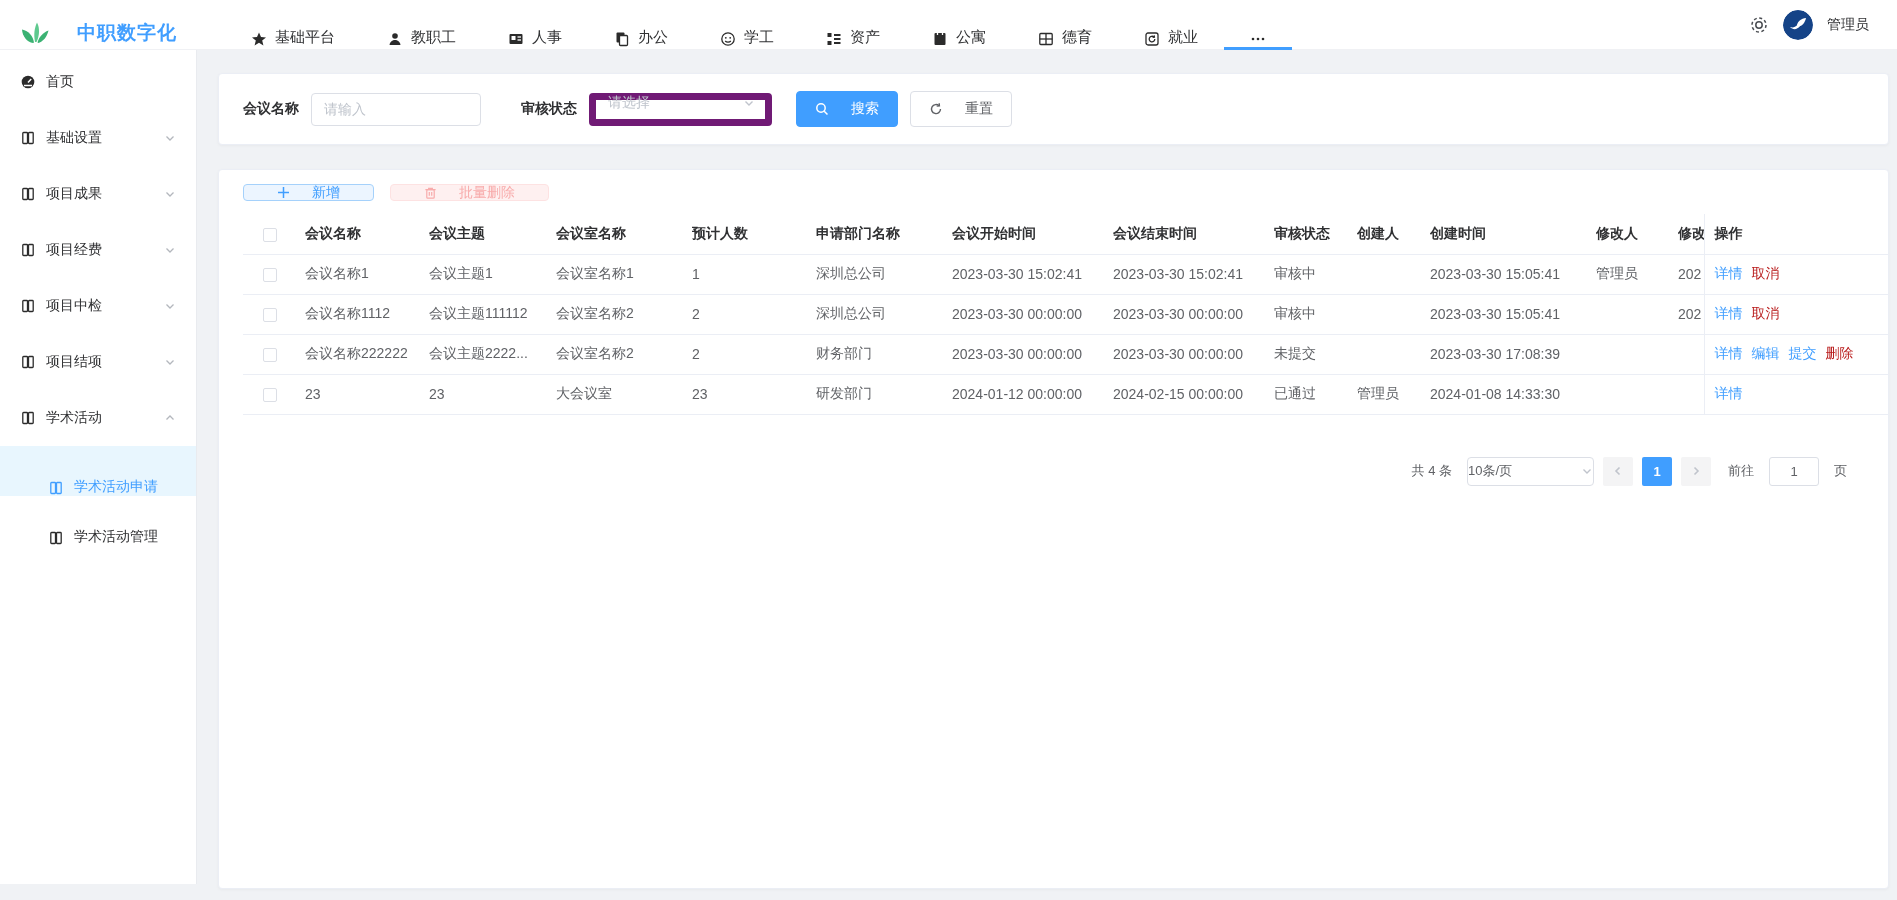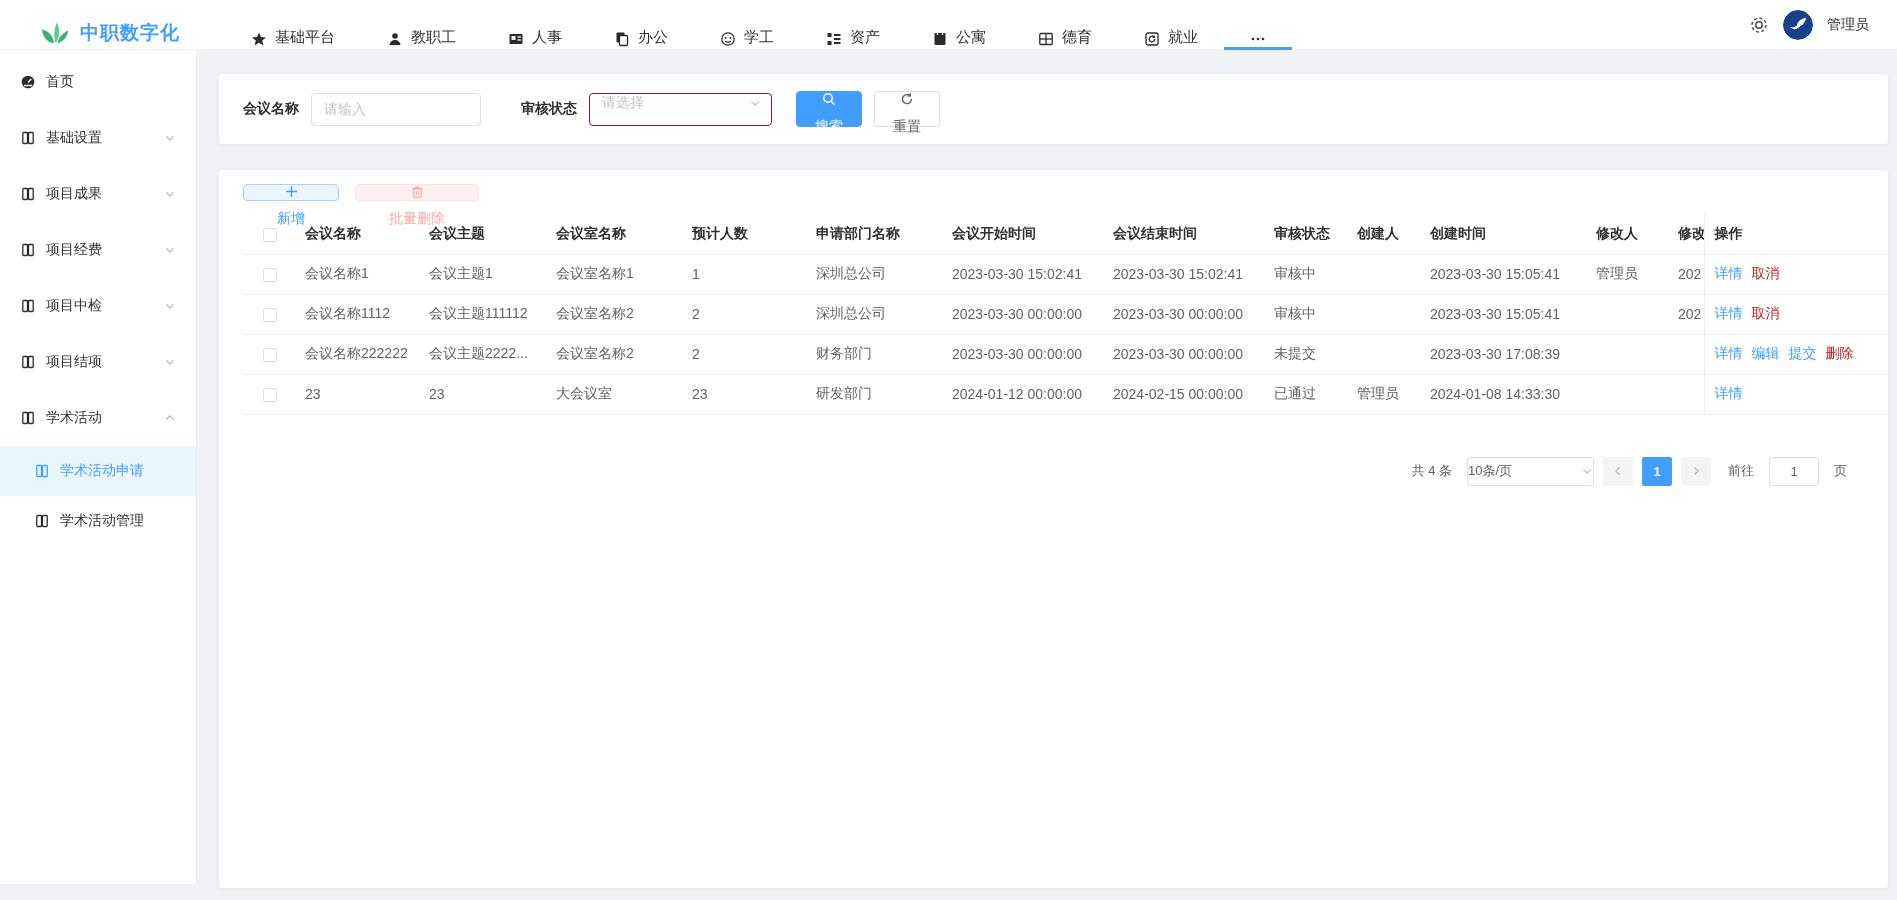--- a/index.html
+++ b/index.html
@@ -4,63 +4,63 @@
 <style>
   * { margin:0; padding:0; box-sizing:border-box; }
   html,body { width:1897px; height:900px; overflow:hidden;
     font-family:"Liberation Sans","DejaVu Sans",sans-serif;
     background:#f0f2f5; color:#303133; }
   svg { display:block; }
 
   
   .topbar { position:absolute; top:0; left:0; width:1897px; height:50px;
     background:#fff; display:flex; align-items:center; border-bottom:1px solid #f0f1f4; z-index:10; }
-  .logo { display:flex; align-items:center; gap:10px; padding:0 0 0 40px; width:225px;margin-top:16px; }
+  .logo { display:flex; align-items:center; gap:27px; padding:0 0 0 20px; width:225px;margin-top:16px; }
   .logo-text { font-size:19px; font-weight:bold; color:#409eff; letter-spacing:1px; white-space:nowrap; }
   .nav { display:flex; align-items:stretch; height:50px; }
   .nav-item { display:flex; align-items:flex-end; gap:8px; padding:0 26px; font-size:15px;
     color:#303133; cursor:pointer; border-bottom:3px solid transparent; padding-top:3px; }
   .nav-item .nico { color:#2b2b2b; }
   .nav-item.active { border-bottom-color:#409eff; }
   .topbar-right { margin-left:auto; display:flex; align-items:center; gap:14px; padding-right:28px; }
   .gear { color:#4a4d52; cursor:pointer; }
   .avatar { width:30px; height:30px; border-radius:50%; overflow:hidden; cursor:pointer; }
   .admin-name { font-size:14px; color:#303133; }
 
   
   .sidebar { position:absolute; top:50px; left:0; width:197px; bottom:16px; background:#fff;
     border-right:1px solid #e9ebef; padding-top:4px; }
   .menu-item { height:56px; display:flex; align-items:center; padding:0 20px; font-size:14px;
     color:#303133; cursor:pointer; }
   .menu-item .mico { margin-right:10px; color:#2b2b2b; }
   .menu-item .chev { margin-left:auto; color:#b3b7bd; }
-  .submenu-item { height:50px; display:flex; align-items:center; padding:0 10px 0 34px;
+  .submenu-item { height:50px; display:flex; align-items:flex-end; padding:0 10px 0 48px;
     font-size:14px; color:#303133; cursor:pointer; }
   .submenu-item .mico { margin-right:10px; color:#2b2b2b; }
   .submenu-item.active { background:#e8f6fe; color:#409eff; }
   .submenu-item.active .mico { color:#409eff; }
 
   
   .main { position:absolute; left:197px; top:50px; right:0; bottom:0; padding:23px 8px 0 21px; }
   .card { background:#fff; border:1px solid #ebeef5; border-radius:4px;
     box-shadow:0 1px 3px rgba(0,0,0,.04); }
 
   .filter-card { height:72px; display:flex; align-items:center; padding:0 24px; margin-bottom:24px; }
   .f-label { font-size:14px; font-weight:bold; color:#303133; margin-right:12px; white-space:nowrap; }
   .f-input { width:170px; height:33px; border:1px solid #dcdfe6; border-radius:4px;
     padding:0 12px; font-size:14px; color:#606266; outline:none;
     font-family:"Liberation Sans","DejaVu Sans",sans-serif; }
   .f-input::placeholder { color:#bfc4cc; }
-  .f-select { width:183px; height:33px; border:1px solid #701a75; border-radius:4px;
+  .f-select { width:183px; height:33px; border:7px solid #701a75; border-radius:4px;
     display:flex; align-items:center; justify-content:space-between; padding:0 10px 12px 12px;
     font-size:14px; color:#bfc4cc; cursor:pointer; background:#fff; }
   .gap40 { width:40px; } .gap24 { width:24px; }
-  .btn { display:inline-flex; align-items:center; gap:12px; height:36px; padding:0 18px;
+  .btn { display:inline-flex; align-items:center; gap:22px; height:36px; padding:0 18px;
     border-radius:4px; font-size:14px; cursor:pointer; border:1px solid transparent; white-space:nowrap;
-    font-family:"Liberation Sans","DejaVu Sans",sans-serif;flex-direction:column; }
+    font-family:"Liberation Sans","DejaVu Sans",sans-serif; }
   .btn-primary { background:#409eff; color:#fff; border-color:#409eff; }
   .btn-default { background:#fff; color:#606266; border-color:#dcdfe6; margin-left:12px; }
 
   .table-card { height:720px; padding:14px 0 0 24px; position:relative; overflow:hidden; }
   .toolbar { display:flex; align-items:center; margin-bottom:13px; }
   .btn-sm { height:17px; padding:0 33px; }
   .btn-plain-primary { background:#ecf5ff; color:#409eff; border-color:#a5d1fb; }
   .btn-plain-danger-disabled { background:#fef0f0; color:#f8abab; border-color:#fde2e2;
     margin-left:16px; cursor:not-allowed; }
 

